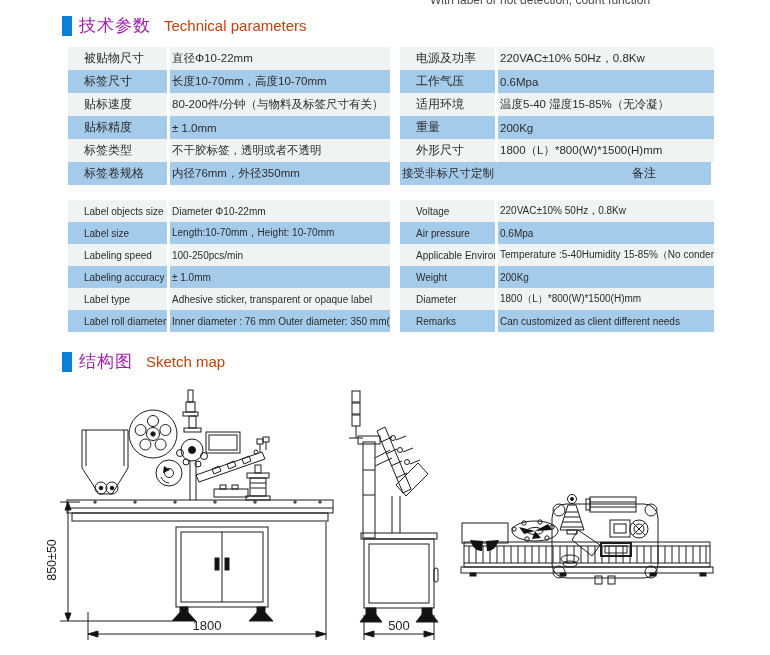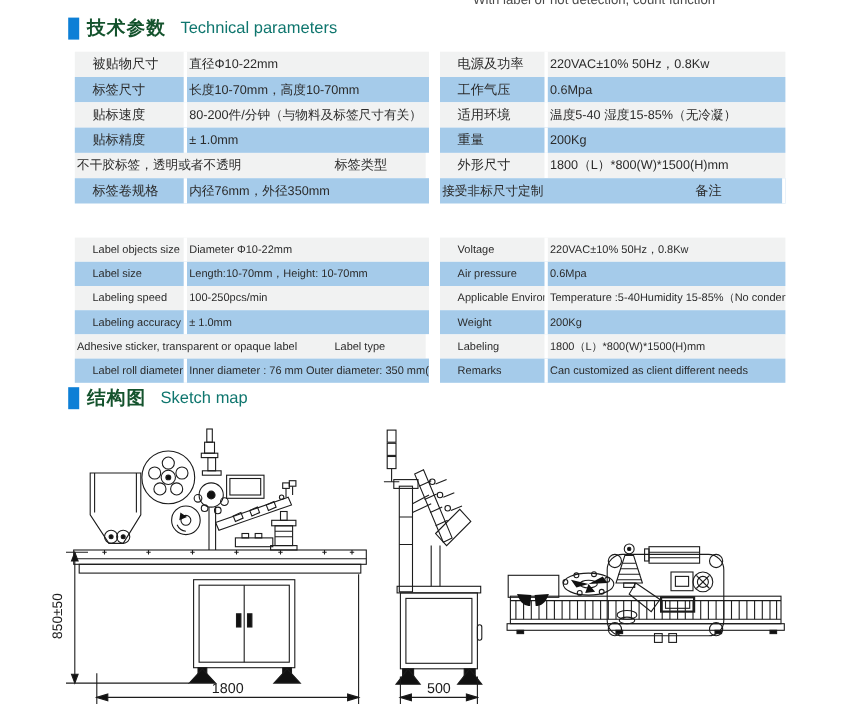--- a/index.html
+++ b/index.html
@@ -1,37 +1,37 @@
 <!DOCTYPE html>
 <html><head>
 <meta charset="utf-8">
 <style>
   html,body{margin:0;padding:0;}
   .page{position:relative;width:770px;height:655px;background:#ffffff;overflow:hidden;
         font-family:"Liberation Sans",sans-serif;color:#2b2b2b;}
   .top-note{position:absolute;left:430px;top:-7px;font-size:12px;color:#4a4a4a;white-space:nowrap;}
   .sec-header{position:absolute;left:62px;display:flex;align-items:center;}
   .sec-bar{width:10px;height:20px;background:#0d7fd6;margin-right:7px;flex:0 0 auto;}
-  .sec-zh{font-size:17px;font-weight:bold;color:#14532d;letter-spacing:1px;}
-  .sec-en{font-size:15px;color:#0f766e;margin-left:13px;}
+  .sec-zh{font-size:17px;font-weight:normal;color:#a21caf;letter-spacing:1px;}
+  .sec-en{font-size:15px;color:#c2410c;margin-left:13px;}
   .spec-table{position:absolute;display:flex;flex-direction:column;}
   .spec-table .tr{display:flex;align-items:stretch;}
   .spec-table .tr:nth-child(odd){background:#f1f2f2;}
   .spec-table .tr:nth-child(even){background:#a5cbea;}
   .cell{display:flex;align-items:center;white-space:nowrap;overflow:hidden;}
   .th{border-right:3px solid #ffffff;padding-left:16px;flex:0 0 auto;box-sizing:border-box;}
   .td{padding-left:2px;flex:1 1 auto;}
   .cn .tr{height:23px;font-size:12px;}
   .cn .td{font-size:11.5px;}
   .en .tr{height:22px;font-size:10px;}
   .cn.left,.en.left{left:68px;width:322px;}
   .cn.right,.en.right{left:400px;width:314px;}
   .cn.left .th,.en.left .th{width:102px;}
   .cn.right .th,.en.right .th{width:98px;}
-  .cn{top:47px;} .en{top:216px;}
+  .cn{top:47px;} .en{top:200px;}
   .sketch-svg{position:absolute;left:0;top:380px;}
   .sketch-svg text{font-family:"Liberation Sans",sans-serif;fill:#1c1c1c;}
 </style>
 </head>
 <body>
 
 <div class="page">
 
   <div class="top-note">With label or not detection, count function</div>
 
@@ -52,22 +52,22 @@
       </div>
     <div class="tr">
         <div class="cell th">贴标速度</div>
         <div class="cell td">80-200件/分钟（与物料及标签尺寸有关）</div>
       </div>
     <div class="tr">
         <div class="cell th">贴标精度</div>
         <div class="cell td">± 1.0mm</div>
       </div>
     <div class="tr">
+        <div class="cell th">标签类型</div>
         <div class="cell td">不干胶标签，透明或者不透明</div>
-        <div class="cell th">标签类型</div>
       </div>
     <div class="tr">
         <div class="cell th">标签卷规格</div>
         <div class="cell td">内径76mm，外径350mm</div>
       </div>
   </div>
 
   <div class="spec-table cn right">
     <div class="tr">
         <div class="cell th">电源及功率</div>
@@ -106,22 +106,22 @@
       </div>
     <div class="tr">
         <div class="cell th">Labeling speed</div>
         <div class="cell td">100-250pcs/min</div>
       </div>
     <div class="tr">
         <div class="cell th">Labeling accuracy</div>
         <div class="cell td">± 1.0mm</div>
       </div>
     <div class="tr">
+        <div class="cell th">Label type</div>
         <div class="cell td">Adhesive sticker, transparent or opaque label</div>
-        <div class="cell th">Label type</div>
       </div>
     <div class="tr">
         <div class="cell th">Label roll diameter</div>
         <div class="cell td">Inner diameter : 76 mm  Outer diameter: 350 mm(max)</div>
       </div>
   </div>
 
   <div class="spec-table en right">
     <div class="tr">
         <div class="cell th">Voltage</div>
@@ -133,21 +133,21 @@
       </div>
     <div class="tr">
         <div class="cell th">Applicable Environment</div>
         <div class="cell td">Temperature :5-40Humidity 15-85%（No condensation）</div>
       </div>
     <div class="tr">
         <div class="cell th">Weight</div>
         <div class="cell td">200Kg</div>
       </div>
     <div class="tr">
-        <div class="cell th">Labeling</div>
+        <div class="cell th">Diameter</div>
         <div class="cell td">1800（L）*800(W)*1500(H)mm</div>
       </div>
     <div class="tr">
         <div class="cell th">Remarks</div>
         <div class="cell td">Can customized as client different needs</div>
       </div>
   </div>
 
   <div class="sec-header" style="top:350px;">
     <div class="sec-bar"></div>

